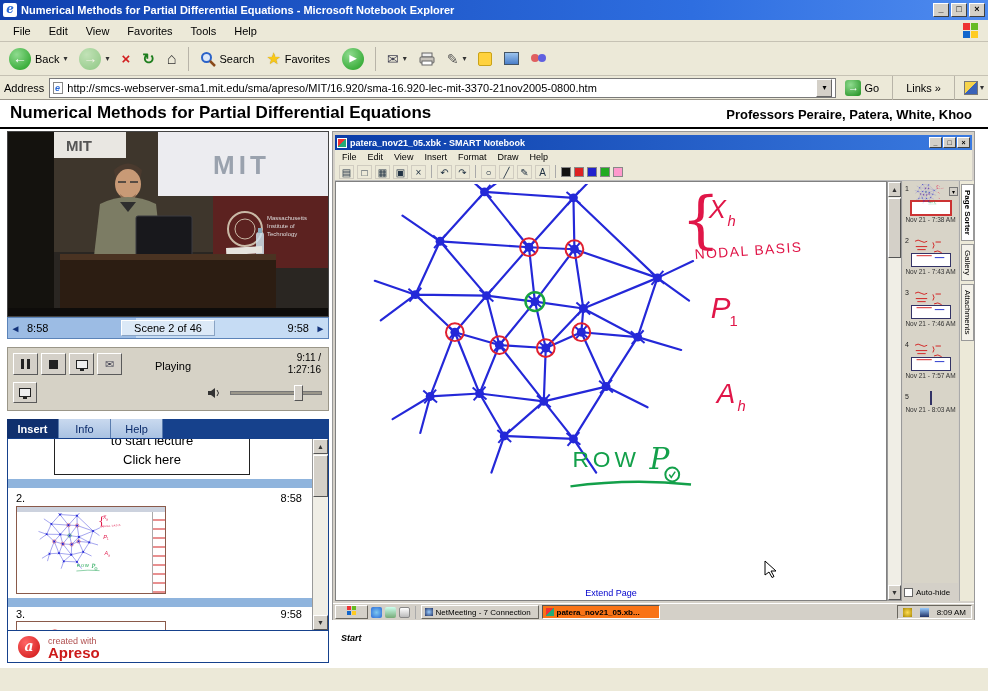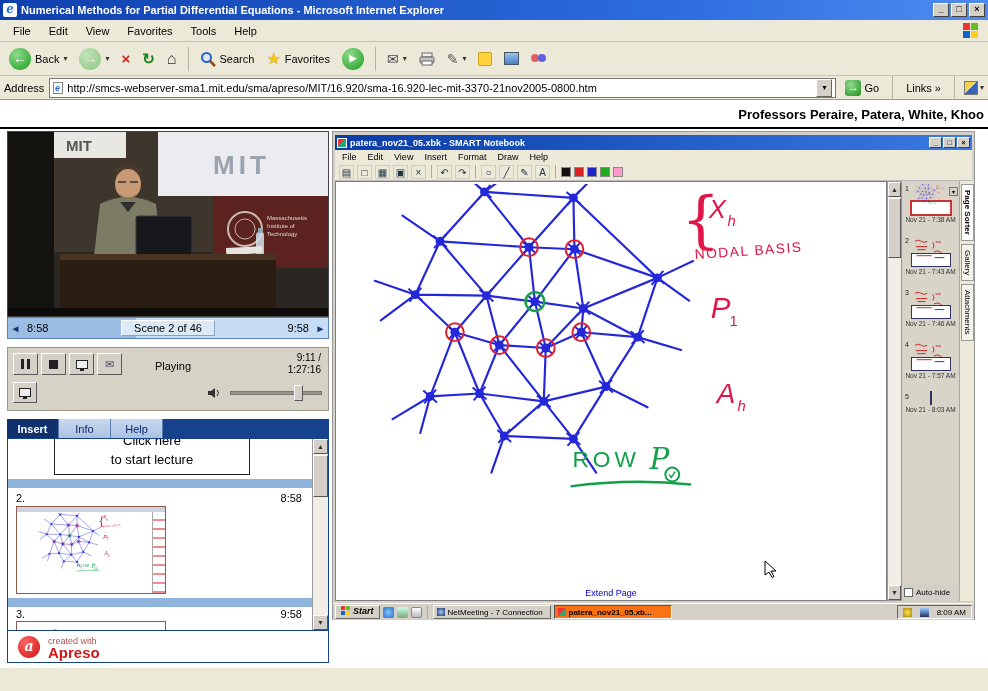--- a/index.html
+++ b/index.html
@@ -65,21 +65,21 @@
   .gobtn{display:flex;align-items:center;gap:3px;padding:1px 4px;}
   .goico{width:16px;height:16px;background:radial-gradient(circle at 35% 30%,#8fdb8f,#1e8e1e);border-radius:3px;
     color:#fff;font-size:11px;text-align:center;line-height:15px;font-weight:bold;}
   .links{display:flex;align-items:center;gap:3px;padding:0 4px;}
   .addon{display:flex;align-items:center;gap:2px;}
   .addon .shield{width:14px;height:14px;background:linear-gradient(135deg,#f6d34a 50%,#3a62b8 50%);border:1px solid #777;}
 
   
   .page{position:absolute;left:0;top:100px;width:988px;height:568px;background:#fff;overflow:hidden;}
   .pg-title{position:absolute;left:10px;top:3px;font-size:17px;font-weight:bold;}
-  .pg-prof{position:absolute;right:4px;top:7px;font-size:13px;font-weight:bold;}
+  .pg-prof{position:absolute;right:16px;top:7px;font-size:13px;font-weight:bold;}
   .pg-rule{position:absolute;left:0;top:27px;width:988px;height:2px;background:#000;}
 
   
   .player{position:absolute;left:7px;top:31px;width:276px;height:534px;}
   .video{position:absolute;left:0;top:0;width:322px;height:186px;border:1px solid #444;background:#000;}
   .vslider{position:absolute;left:0;top:186px;width:322px;height:22px;border:1px solid #5b83b8;
     background:linear-gradient(90deg,#9cbce4 0 40%,#c6dcf4 40%);display:flex;align-items:center;}
   .sl-arrow{width:15px;text-align:center;color:#12327a;font-size:10px;}
   .sl-time{width:44px;font-size:11px;padding:0 4px;}
   .sl-label{margin:0 auto;background:#dce9f7;border:1px solid;border-color:#fff #8aa4c4 #8aa4c4 #fff;padding:1px 12px;font-size:11px;}
@@ -158,21 +158,21 @@
   .pglabel{display:block;font-size:6.5px;color:#333;margin-top:2px;}
   .sn-autohide{position:absolute;left:571px;top:454px;width:62px;height:13px;display:flex;align-items:center;gap:3px;font-size:8px;}
   .chk{width:9px;height:9px;background:#fff;border:1px solid #666;}
   .sn-tabs{position:absolute;left:626px;top:49px;width:15px;height:420px;background:#ece9d8;border-left:1px solid #aaa;
     display:flex;flex-direction:column;gap:3px;padding-top:3px;align-items:center;}
   .vtab{writing-mode:vertical-rl;font-size:8px;background:#f4f2ea;border:1px solid #999;padding:5px 1px;}
   .vtab.active{background:#fff;font-weight:bold;}
 
   .sn-task{position:absolute;left:0;top:471px;width:641px;height:17px;background:#d4d0c8;border-top:1px solid #fff;
     display:flex;align-items:center;gap:3px;padding:1px 2px;}
-  .startbtn{height:14px;display:flex;align-items:flex-start;gap:3px;padding:0 5px;font:italic bold 9px "Liberation Sans",sans-serif;}
+  .startbtn{height:14px;display:flex;align-items:center;gap:18px;padding:0 5px;font:italic bold 9px "Liberation Sans",sans-serif;flex-direction:column;}
   .miniflag{display:grid;grid-template-columns:4px 4px;grid-template-rows:4px 4px;gap:1px;}
   .miniflag i{display:block;}
   .miniflag i:nth-child(1){background:#e33;}.miniflag i:nth-child(2){background:#6b2;}
   .miniflag i:nth-child(3){background:#16c;}.miniflag i:nth-child(4){background:#fc2;}
   .ql{width:11px;height:11px;border-radius:2px;}
   .taskbtn{width:118px;height:14px;font-size:8px;display:flex;align-items:center;gap:3px;padding:0 3px;overflow:hidden;white-space:nowrap;}
   .taskbtn.pressed{border-color:#555 #fff #fff #555;background:#f97316;font-weight:bold;}
   .tico{width:8px;height:8px;flex:none;}
   .tray{margin-left:auto;height:14px;display:flex;align-items:center;gap:8px;padding:0 5px;font-size:8px;}
   .trayico{width:9px;height:9px;}
@@ -253,21 +253,21 @@
       <path d="M12,50 h40"></path>
       <path d="M60,55 h25" stroke="#2233cc"></path>
     </g>
   </defs>
 </svg>
 
 <div class="screen">
 
   <div class="titlebar">
     <span class="ie-ico">e</span>
-    <span class="title-text">Numerical Methods for Partial Differential Equations - Microsoft Internet Explorer</span>
+    <span class="title-text">Numerical Methods for Partial Differential Equations - Microsoft Notebook Explorer</span>
     <span class="winbtns">
       <span class="wbtn">_</span>
       <span class="wbtn">□</span>
       <span class="wbtn">×</span>
     </span>
   </div>
 
   <div class="menubar">
     <span class="mitem">File</span>
     <span class="mitem">Edit</span>
@@ -364,20 +364,21 @@
       <span>»</span>
     </span>
     <span class="tsep"></span>
     <span class="addon">
       <span class="shield"></span>
       <span class="dd">▾</span>
     </span>
   </div>
 
   <div class="page">
+    <div class="pg-title">Numerical Methods for Partial Differential Equations</div>
     <div class="pg-prof">Professors Peraire, Patera, White, Khoo</div>
     <div class="pg-rule"></div>
 
     <div class="player">
 
       <div class="video">
         <svg width="320" height="184" viewBox="0 0 320 184">
           <rect width="320" height="184" fill="#2a2622"></rect>
           <rect x="0" y="0" width="320" height="120" fill="#3e362c"></rect>
           <rect x="0" y="0" width="46" height="184" fill="#14120e"></rect>
@@ -450,22 +451,22 @@
       </div>
 
       <div class="ptabs">
         <span class="ptab active">Insert</span>
         <span class="ptab">Info</span>
         <span class="ptab">Help</span>
       </div>
 
       <div class="slist">
         <div class="startbox">
+          <div>to start lecture</div>
           <div>Click here</div>
-          <div>to start lecture</div>
         </div>
         <div class="lsep" style="top:40px"></div>
         <span class="inum" style="top:53px">2.</span>
         <span class="itime" style="top:53px">8:58</span>
         <div class="ithumb" style="top:67px;height:88px">
           <div class="thumb-top"></div>
           <div class="thumb-side"></div>
           <svg width="132" height="80" viewBox="0 0 544 422" preserveAspectRatio="xMidYMin meet" style="position:absolute;left:1px;top:6px">
               <use href="#mesh-art"></use>
             </svg>

